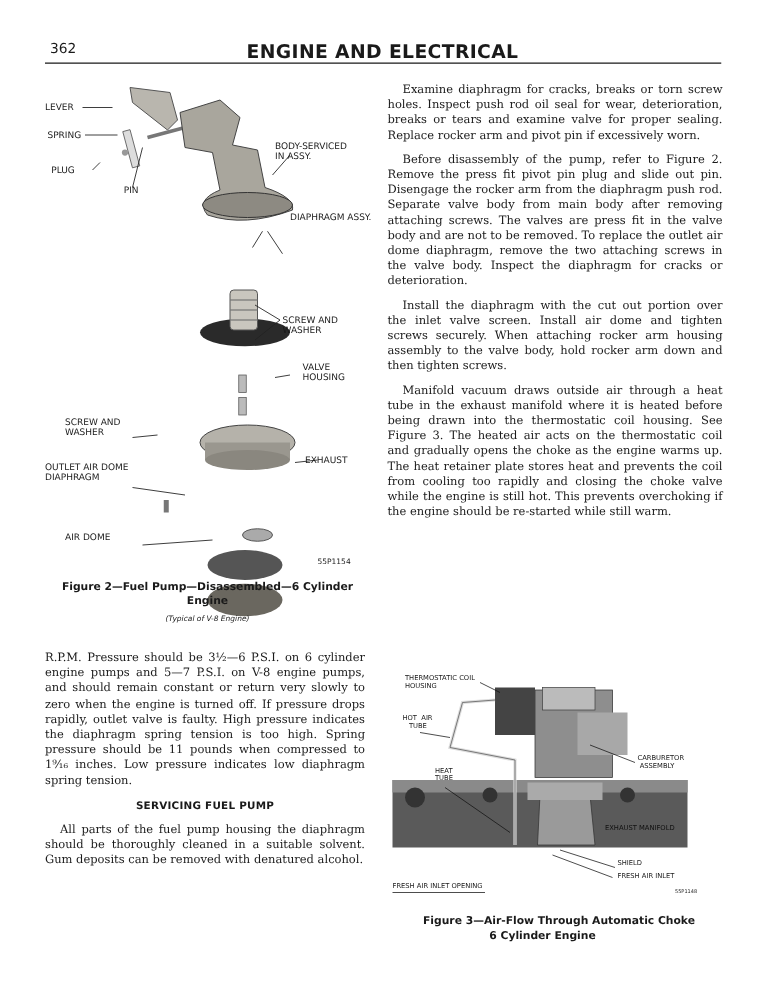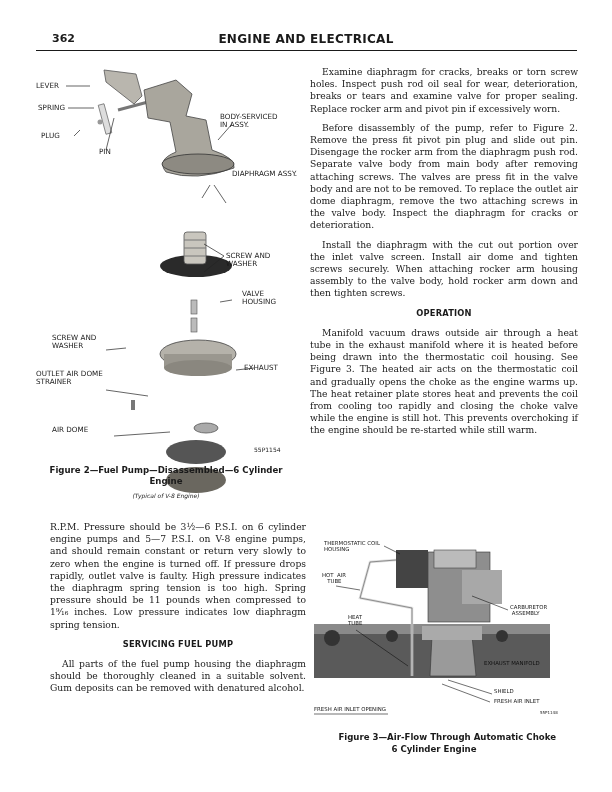--- a/index.html
+++ b/index.html
@@ -1,24 +1,24 @@
 <!DOCTYPE html>
 <html><head>
 <meta charset="utf-8">
 <style>
   html, body { margin: 0; padding: 0; background: #ffffff; }
   body { width: 612px; height: 792px; position: relative; overflow: hidden; font-family: "DejaVu Serif", serif; color: #1a1a1a; }
   .header { position: absolute; left: 36px; top: 32px; width: 540px; height: 16px; }
-  .page-num { position: absolute; left: 16px; top: 0; font-family: "DejaVu Sans", sans-serif; font-weight: bold; font-size: 11px; }
-  .running-title { position: absolute; left: 0; width: 540px; top: 0; text-align: center; font-family: "DejaVu Sans", sans-serif; font-weight: bold; font-size: 12px; letter-spacing: 0.3px; }
+  .page-num { position: absolute; left: 4px; top: 0; font-family: "DejaVu Sans", sans-serif; font-weight: normal; font-size: 11px; }
+  .running-title { position: absolute; left: 0; width: 540px; top: 0; text-align: center; font-family: "DejaVu Sans", sans-serif; font-weight: bold; font-size: 15px; letter-spacing: 0.3px; }
   .header-rule { position: absolute; left: 36px; top: 50px; width: 541px; height: 0; border-top: 1.5px solid #1a1a1a; }
 
   .col { position: absolute; font-size: 9.2px; line-height: 12.2px; text-align: justify; }
   .col p { margin: 0 0 7px 0; text-indent: 12px; }
-  .left-col { left: 50px; top: 521px; width: 256px; }
+  .left-col { left: 36px; top: 521px; width: 256px; }
   .right-col { left: 310px; top: 66px; width: 268px; }
   .subhead { font-family: "DejaVu Sans", sans-serif; font-weight: bold; font-size: 8.3px; text-align: center; margin: 4px 0 8px 0; letter-spacing: 0.2px; }
   .section-title { font-family: "DejaVu Sans", sans-serif; font-weight: bold; font-size: 12.5px; margin: 4px 0 4px 0; letter-spacing: 0.2px; }
   .italic-lead { font-style: italic; }
 
   .figure { position: absolute; }
   .fig2 { left: 36px; top: 60px; width: 260px; height: 420px; }
   .fig3 { left: 312px; top: 526px; width: 286px; height: 200px; }
   .callout { position: absolute; font-family: "DejaVu Sans", sans-serif; font-size: 7.2px; line-height: 8px; color: #1a1a1a; white-space: pre; }
   .callout.small { font-size: 5.4px; line-height: 6.4px; }
@@ -96,38 +96,37 @@
 IN ASSY.</div>
   <div class="callout" style="left:168px;top:110px;padding-left:28px;">DIAPHRAGM ASSY.</div>
   <div class="callout" style="left:190px;top:192px;">SCREW AND
 WASHER</div>
   <div class="callout" style="left:206px;top:230px;">VALVE
 HOUSING</div>
   <div class="callout" style="left:16px;top:274px;">SCREW AND
 WASHER</div>
   <div class="callout" style="left:208px;top:304px;">EXHAUST</div>
   <div class="callout" style="left:0;top:310px;">OUTLET AIR DOME
-STRAINER</div>
+DIAPHRAGM</div>
   <div class="callout" style="left:16px;top:366px;">AIR DOME</div>
   <div class="fig-code" style="left:218px;top:386px;">55P1154</div>
 </div>
 <div class="caption" style="left:36px;top:465px;width:260px;">Figure 2—Fuel Pump—Disassembled—6 Cylinder Engine</div>
 <div class="caption-sub" style="left:36px;top:492px;width:260px;">(Typical of V-8 Engine)</div>
 
 <div class="col left-col">
   <p style="text-indent:0;">R.P.M. Pressure should be 3½—6 P.S.I. on 6 cylinder engine pumps and 5—7 P.S.I. on V-8 engine pumps, and should remain constant or return very slowly to zero when the engine is turned off. If pressure drops rapidly, outlet valve is faulty. High pressure indicates the diaphragm spring tension is too high. Spring pressure should be 11 pounds when compressed to 1⁹⁄₁₆ inches. Low pressure indicates low diaphragm spring tension.</p>
   <div class="subhead">SERVICING FUEL PUMP</div>
   <p>All parts of the fuel pump housing the diaphragm should be thoroughly cleaned in a suitable solvent. Gum deposits can be removed with denatured alcohol.</p>
 </div>
 
 <div class="col right-col">
   <p>Examine diaphragm for cracks, breaks or torn screw holes. Inspect push rod oil seal for wear, deterioration, breaks or tears and examine valve for proper sealing. Replace rocker arm and pivot pin if excessively worn.</p>
   <p>Before disassembly of the pump, refer to Figure 2. Remove the press fit pivot pin plug and slide out pin. Disengage the rocker arm from the diaphragm push rod. Separate valve body from main body after removing attaching screws. The valves are press fit in the valve body and are not to be removed. To replace the outlet air dome diaphragm, remove the two attaching screws in the valve body. Inspect the diaphragm for cracks or deterioration.</p>
   <p>Install the diaphragm with the cut out portion over the inlet valve screen. Install air dome and tighten screws securely. When attaching rocker arm housing assembly to the valve body, hold rocker arm down and then tighten screws.</p>
-  <div class="subhead">OPERATION</div>
   <p>Manifold vacuum draws outside air through a heat tube in the exhaust manifold where it is heated before being drawn into the thermostatic coil housing. See Figure 3. The heated air acts on the thermostatic coil and gradually opens the choke as the engine warms up. The heat retainer plate stores heat and prevents the coil from cooling too rapidly and closing the choke valve while the engine is still hot. This prevents overchoking if the engine should be re-started while still warm.</p>
 </div>
 
 <div class="figure fig3">
   <svg width="286" height="200">
     <rect x="2" y="98" width="236" height="54" fill="#5a5a5a"></rect>
     <rect x="2" y="98" width="236" height="10" fill="#8a8a8a"></rect>
     <circle cx="20" cy="112" r="8" fill="#333"></circle>
       <circle cx="80" cy="110" r="6" fill="#333"></circle>
       <circle cx="190" cy="110" r="6" fill="#333"></circle>

